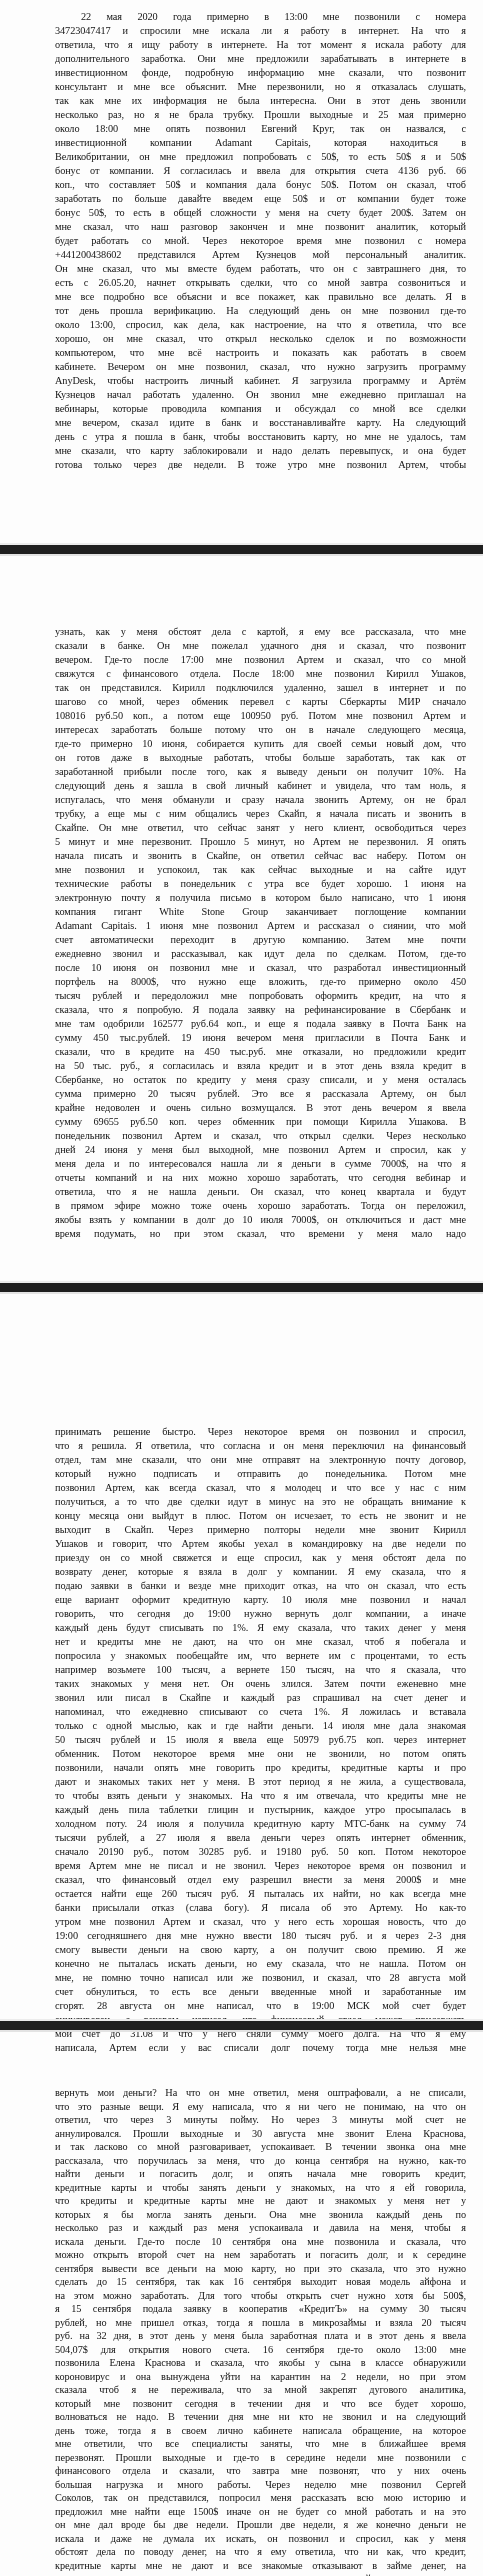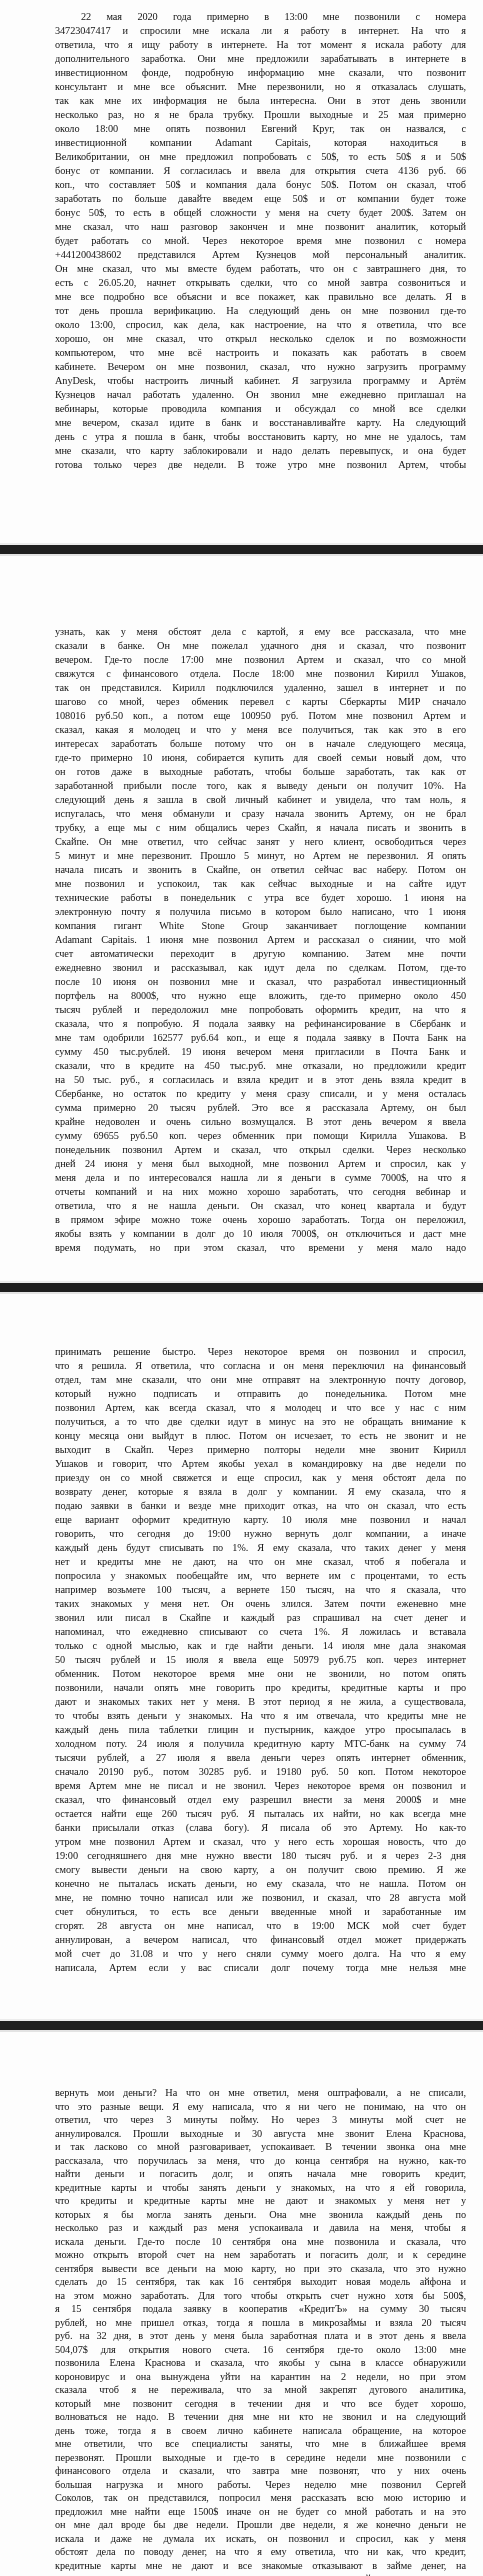--- a/index.html
+++ b/index.html
@@ -27,21 +27,21 @@
     font-size:10.3px;
     white-space:nowrap;
     overflow:hidden;
     text-align:justify;
     text-align-last:justify;
     letter-spacing:-0.1px;
   }
   .line.indent{ text-indent:26px; }
   .p1{ top:10px; }
   .p2{ top:625px; }
-  .p3{ top:1345px;font-family:Liberation Serif, serif; }
+  .p3{ top:1425px;font-family:Liberation Serif, serif; }
   .p4{ top:2086px; }
   .p4 .line{ height:13.5px; line-height:13.5px; }
   .separator{
     position:absolute;
     left:0;
     width:483px;
   }
   .separator .edge-top{ height:2.1px; background:#ececec; }
   .separator .bar{ height:9.3px; background:#1f1f1f; }
   .separator .edge-bottom{ height:1.5px; background:#e3e3e3; }
@@ -97,21 +97,20 @@
   </div>
 
   <div class="page-block p2" style="color: rgb(20, 20, 20);">
       <div class="line">узнать, как у меня обстоят дела с картой, я ему все рассказала, что мне</div>
       <div class="line">сказали в банке. Он мне пожелал удачного дня и сказал, что позвонит</div>
       <div class="line">вечером. Где-то после 17:00 мне позвонил Артем и сказал, что со мной</div>
       <div class="line">свяжутся с финансового отдела. После 18:00 мне позвонил Кирилл Ушаков,</div>
       <div class="line">так он представился. Кирилл подключился удаленно, зашел в интернет и по</div>
       <div class="line">шагово со мной, через обменик перевел с карты Сберкарты МИР сначало</div>
       <div class="line">108016 руб.50 коп., а потом еще 100950 руб. Потом мне позвонил Артем и</div>
-      <div class="line">сказал, какая я молодец и что у меня все получиться, так как это в его</div>
       <div class="line">интересах заработать больше потому что он в начале следующего месяца,</div>
       <div class="line">где-то примерно 10 июня, собирается купить для своей семьи новый дом, что</div>
       <div class="line">он готов даже в выходные работать, чтобы больше заработать, так как от</div>
       <div class="line">заработанной прибыли после того, как я выведу деньги он получит 10%. На</div>
       <div class="line">следующий день я зашла в свой личный кабинет и увидела, что там ноль, я</div>
       <div class="line">испугалась, что меня обманули и сразу начала звонить Артему, он не брал</div>
       <div class="line">трубку, а еще мы с ним общались через Скайп, я начала писать и звонить в</div>
       <div class="line">Скайпе. Он мне ответил, что сейчас занят у него клиент, освободиться через</div>
       <div class="line">5 минут и мне перезвонит. Прошло 5 минут, но Артем не перезвонил. Я опять</div>
       <div class="line">начала писать и звонить в Скайпе, он ответил сейчас вас наберу. Потом он</div>

